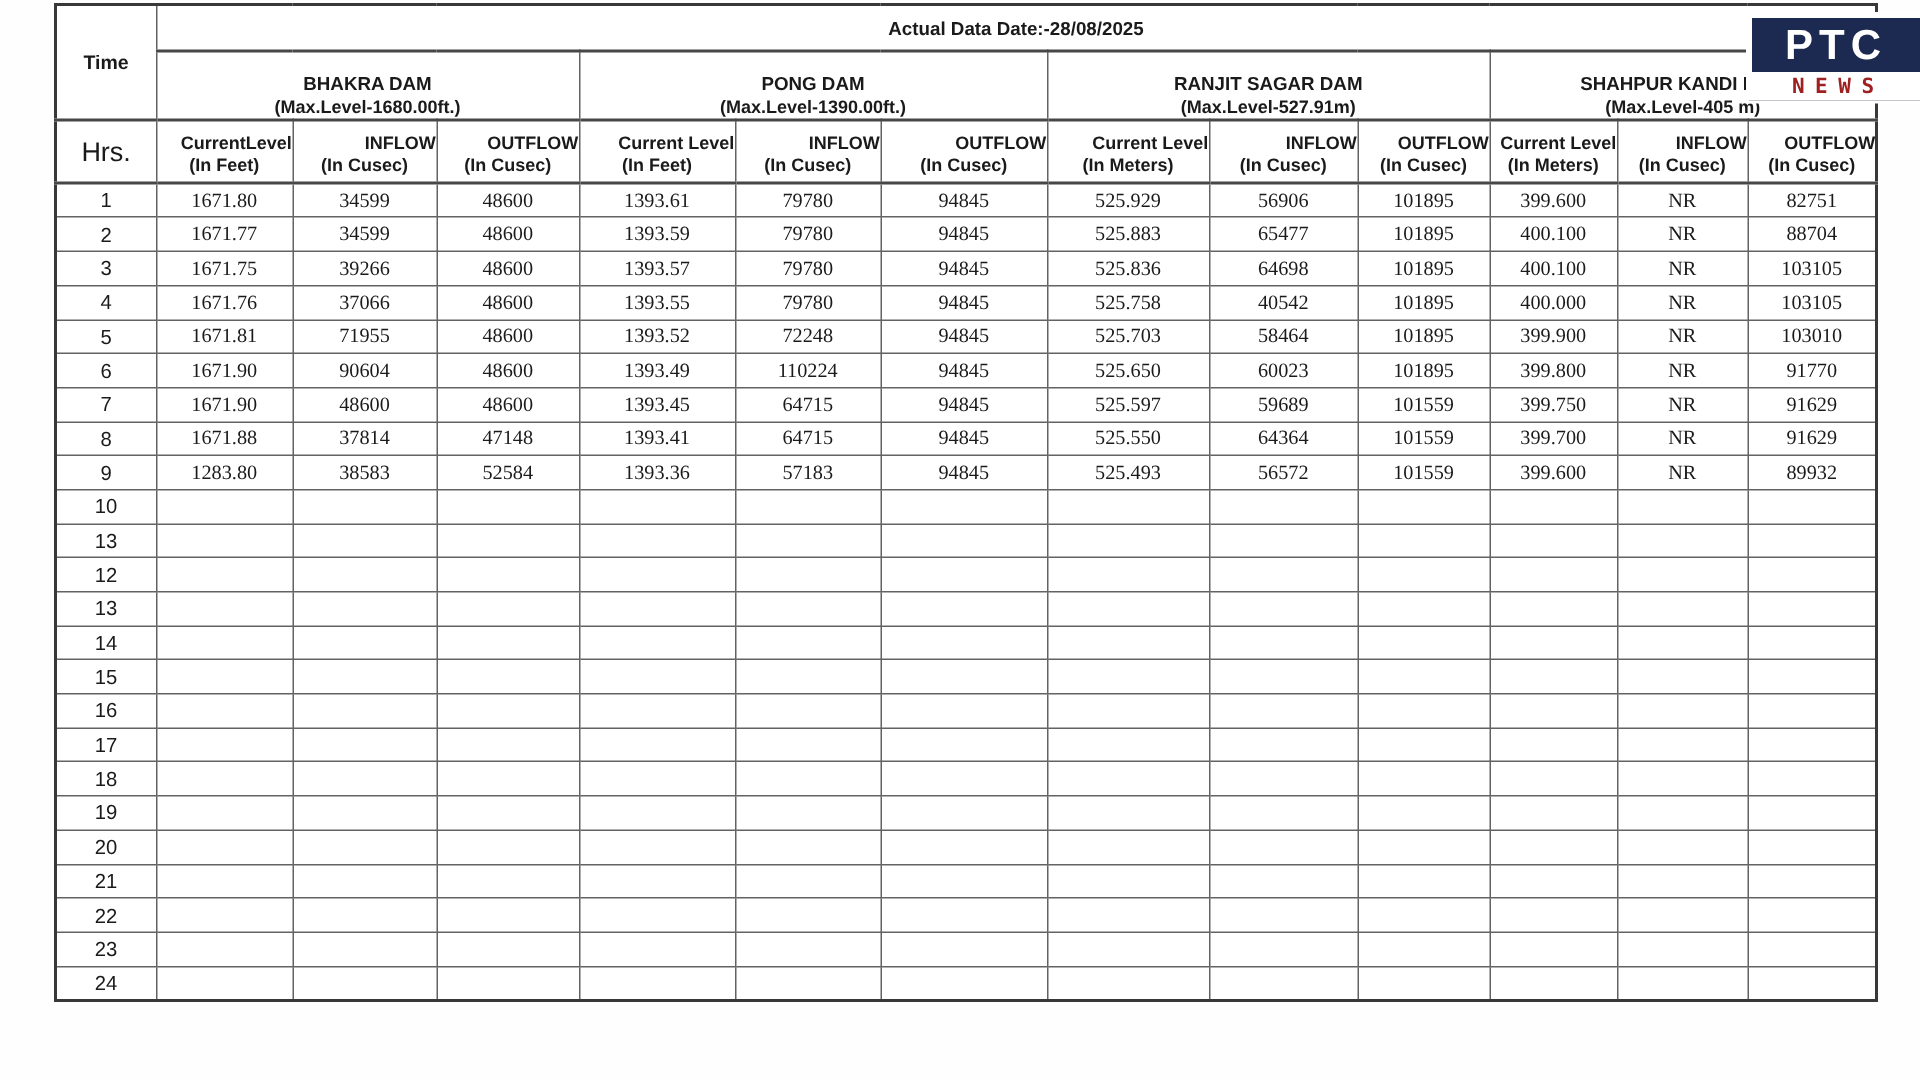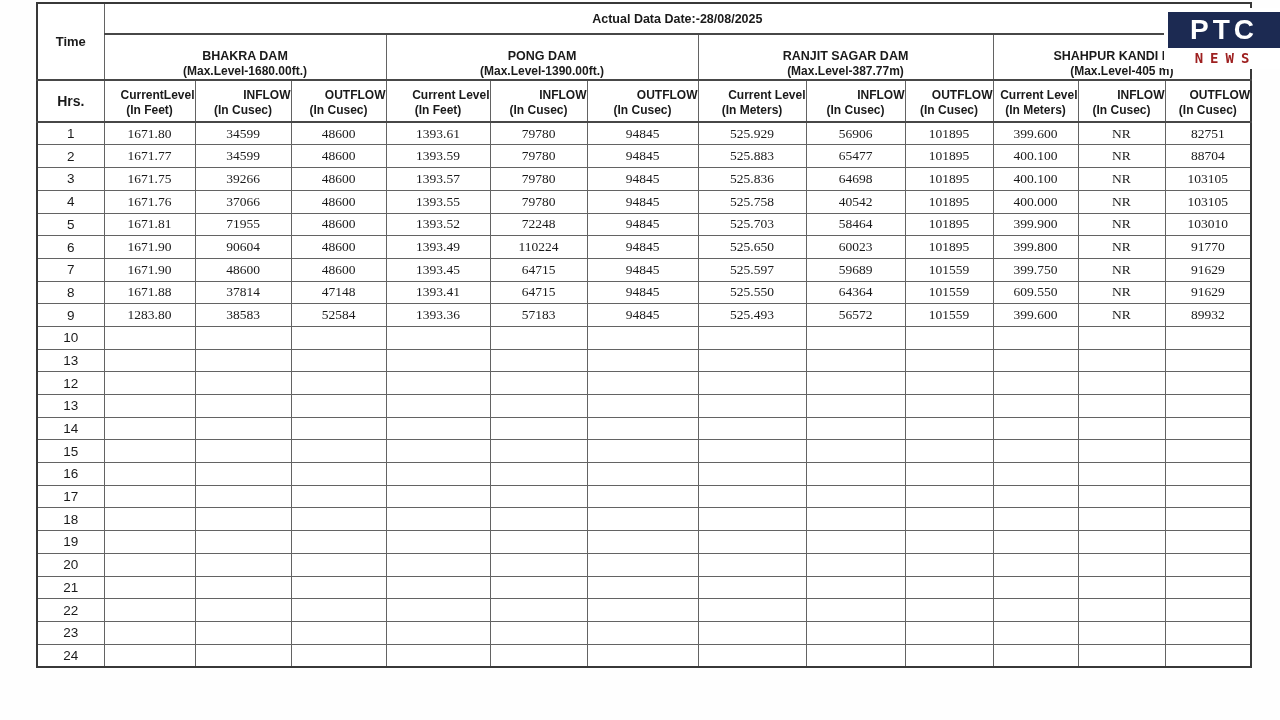--- a/index.html
+++ b/index.html
@@ -41,21 +41,21 @@
   }
   .time-cell {
     font-weight: bold; font-size: 13px;
     padding-top: 10px;
     border-bottom: 2px solid #474747 !important;
   }
   .dam-h { border-bottom: 2px solid #474747 !important; }
   .dam-name { display: block; font-weight: bold; font-size: 12.5px; line-height: 1.3; padding-top: 13px; }
   .dam-max  { display: block; font-weight: bold; font-size: 12px; line-height: 1.25; }
 
-  .hrs-cell { font-weight: bold; font-size: 14px; border-bottom: 2px solid #474747 !important; }
+  .hrs-cell { font-weight: normal; font-size: 18px; border-bottom: 2px solid #474747 !important; }
   .col-h { border-bottom: 2px solid #474747 !important; }
   .col-h .h1 { display: block; font-weight: bold; font-size: 12px; line-height: 1.35; padding-top: 3px; text-align: right; }
   .col-h .h2 { display: block; font-weight: bold; font-size: 12px; line-height: 1.3; }
 
   tbody .hour-cell {
     font-family: "Liberation Sans", sans-serif;
     font-size: 13.5px;
   }
   tbody .value-cell {
     font-family: "Liberation Serif", serif;
@@ -120,21 +120,21 @@
         <th class="dam-h" colspan="3">
           <span class="dam-name">BHAKRA DAM</span>
           <span class="dam-max">(Max.Level-1680.00ft.)</span>
         </th>
         <th class="dam-h" colspan="3">
           <span class="dam-name">PONG DAM</span>
           <span class="dam-max">(Max.Level-1390.00ft.)</span>
         </th>
         <th class="dam-h" colspan="3">
           <span class="dam-name">RANJIT SAGAR DAM</span>
-          <span class="dam-max">(Max.Level-387.77m)</span>
+          <span class="dam-max">(Max.Level-527.91m)</span>
         </th>
         <th class="dam-h" colspan="3">
           <span class="dam-name">SHAHPUR KANDI DAM</span>
           <span class="dam-max">(Max.Level-405 m)</span>
         </th>
       </tr>
       <tr class="cols-row">
         <th class="hrs-cell">Hrs.</th>
         <th class="col-h">
           <span class="h1">CurrentLevel</span>
@@ -296,21 +296,21 @@
           <td class="hour-cell">8</td>
           <td class="value-cell">1671.88</td>
           <td class="value-cell">37814</td>
           <td class="value-cell">47148</td>
           <td class="value-cell">1393.41</td>
           <td class="value-cell">64715</td>
           <td class="value-cell">94845</td>
           <td class="value-cell">525.550</td>
           <td class="value-cell">64364</td>
           <td class="value-cell">101559</td>
-          <td class="value-cell">609.550</td>
+          <td class="value-cell">399.700</td>
           <td class="value-cell">NR</td>
           <td class="value-cell">91629</td>
         </tr>
         <tr>
           <td class="hour-cell">9</td>
           <td class="value-cell">1283.80</td>
           <td class="value-cell">38583</td>
           <td class="value-cell">52584</td>
           <td class="value-cell">1393.36</td>
           <td class="value-cell">57183</td>

